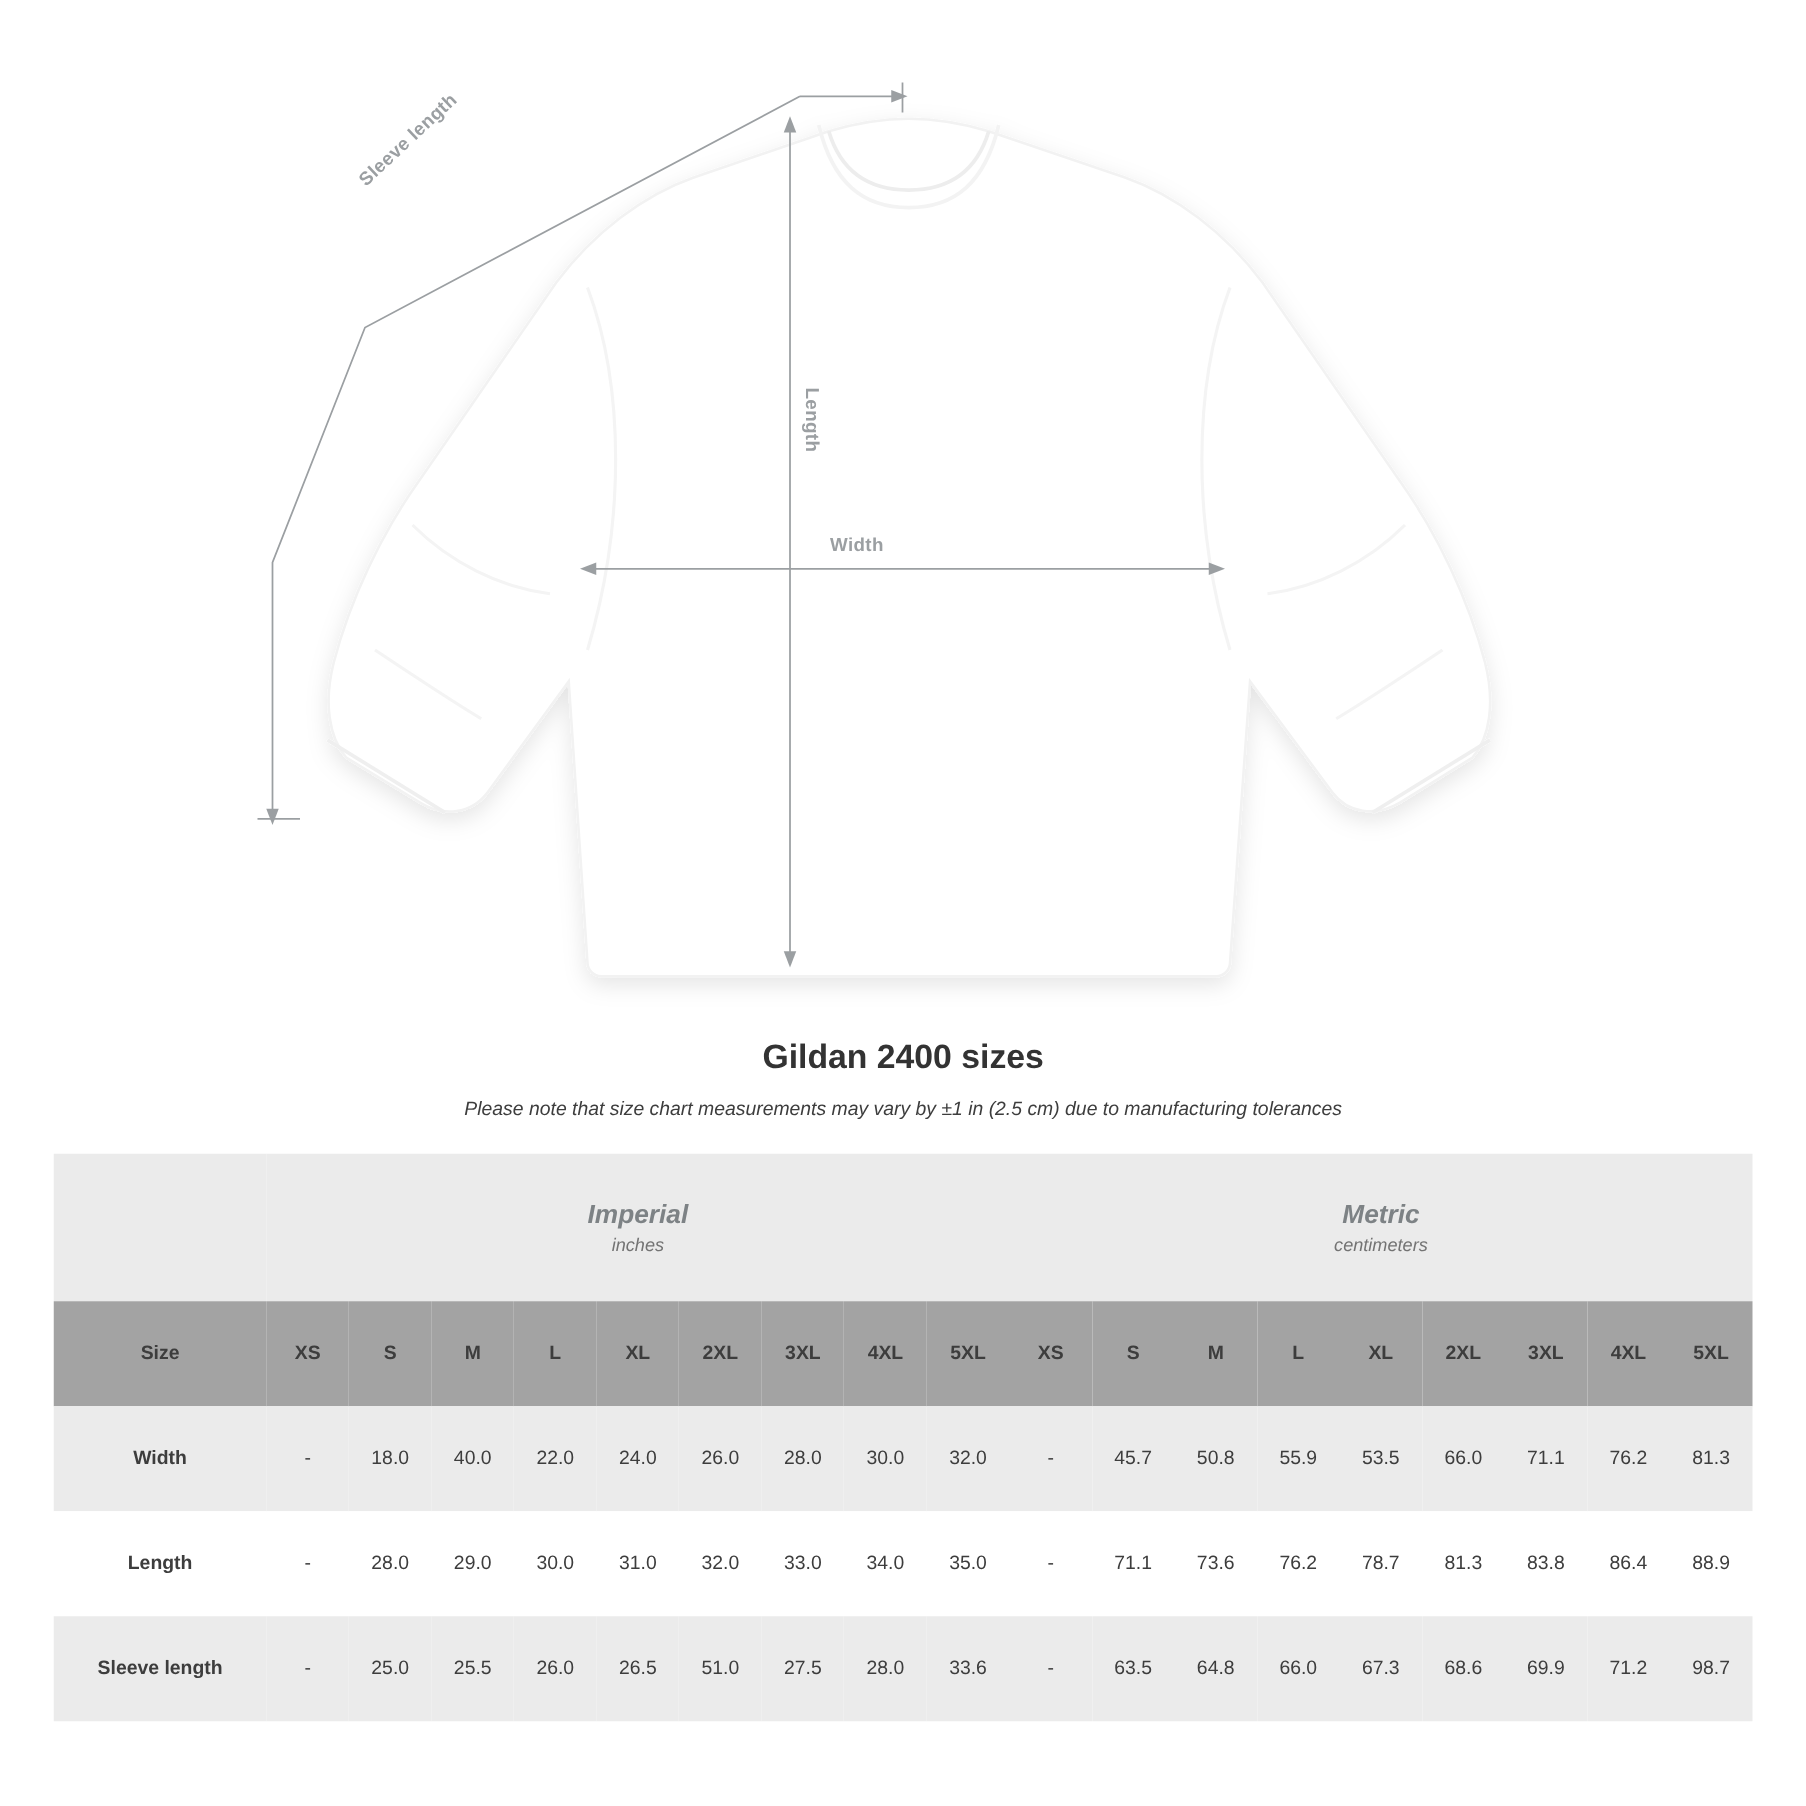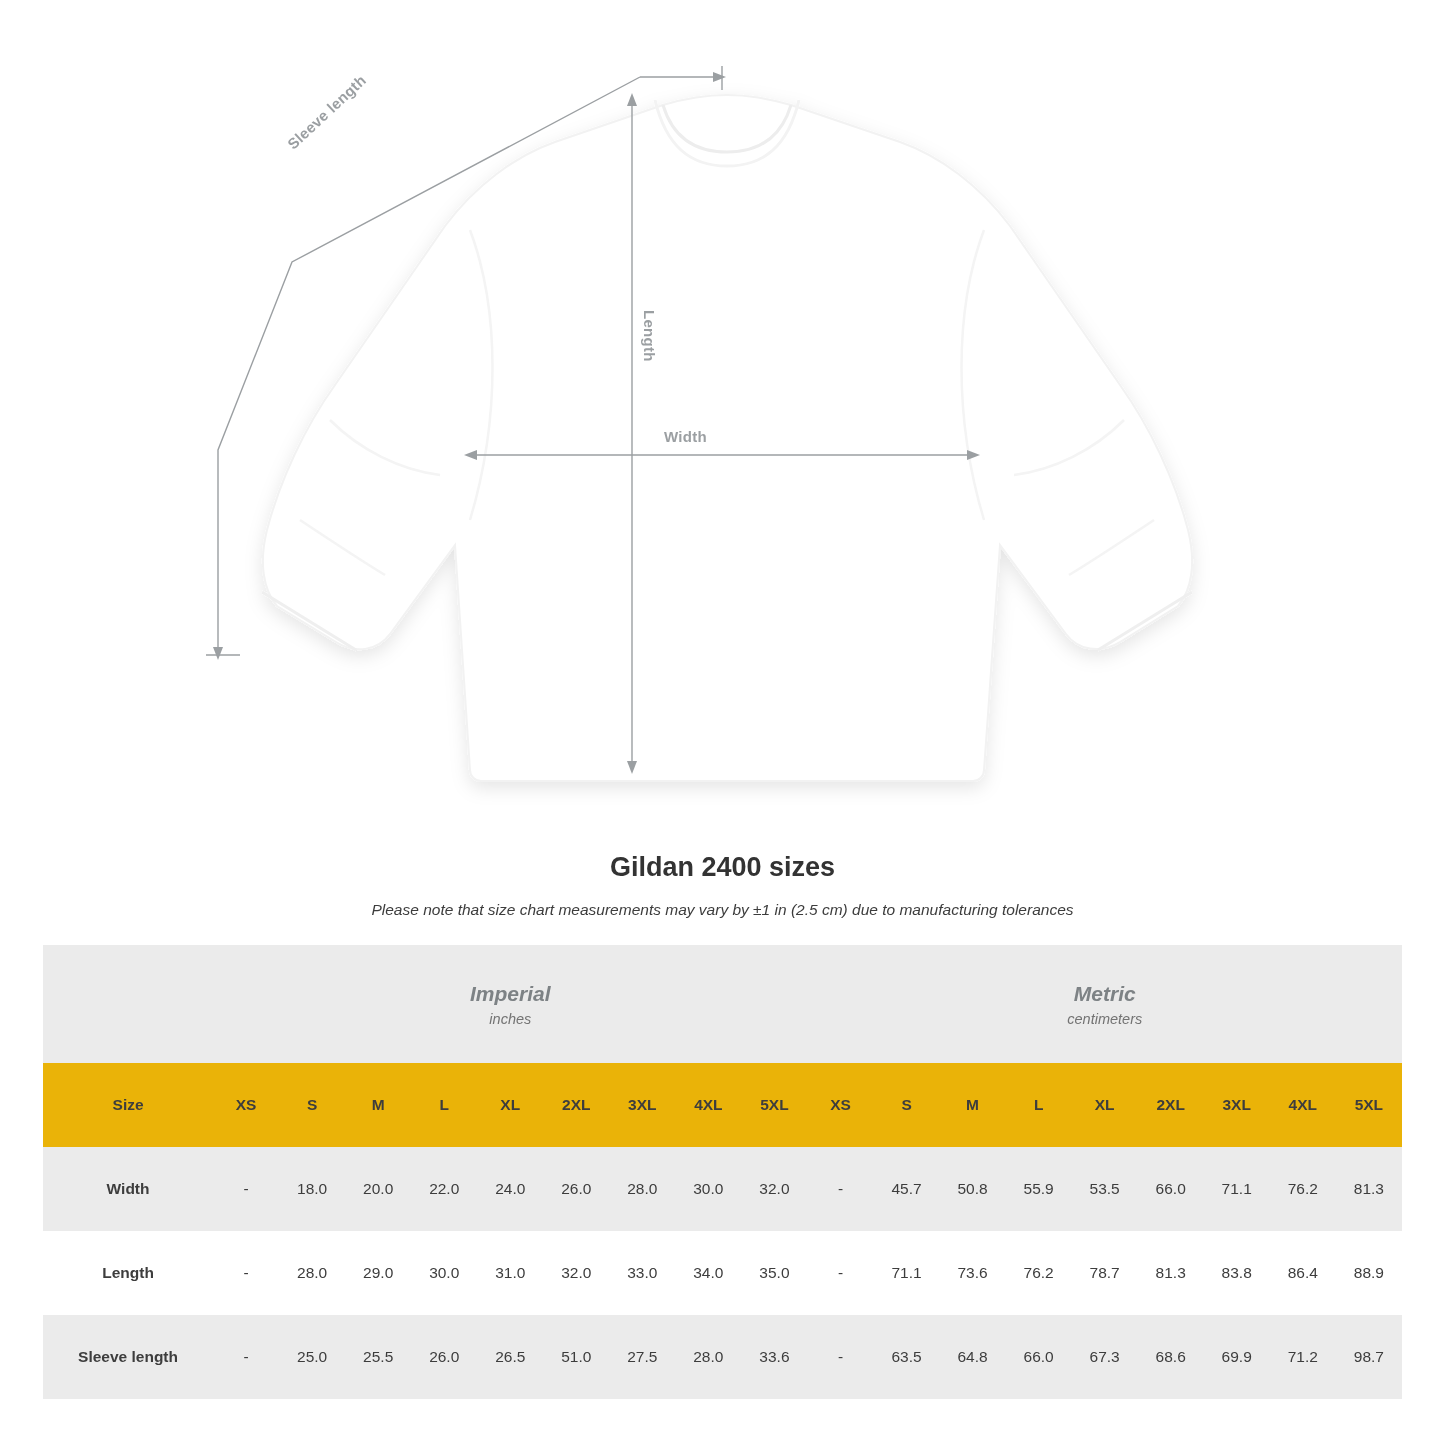--- a/index.html
+++ b/index.html
@@ -45,21 +45,20 @@
     writing-mode: vertical-rl;
   }
   .label-width {
     left: 664px;
     top: 428px;
   }
 
   
   .heading-wrap {
     text-align: center;
-    margin-top: 22px;
   }
   .chart-title {
     font-size: 27px;
     font-weight: bold;
     color: #333333;
     margin: 0;
   }
   .chart-note {
     font-size: 15.5px;
     font-style: italic;
@@ -98,21 +97,21 @@
     text-align: center;
   }
   .unit-head .unit-sub {
     font-size: 14.5px;
     font-style: italic;
     color: #737373;
     margin-top: 4px;
   }
   tr.row-head td {
     height: 84px;
-    background: #eab308;
+    background: #a3a3a3;
     font-weight: bold;
   }
   tr.row-head td.rowlabel {
     font-weight: bold;
   }
   tr.row-band td {
     height: 84px;
     background: #ebebeb;
   }
   tr.row-plain td {
@@ -278,21 +277,21 @@
       <td>2XL</td>
       <td>3XL</td>
       <td>4XL</td>
       <td>5XL</td>
     </tr>
 
     <tr class="row-band">
       <td class="rowlabel">Width</td>
       <td>-</td>
       <td>18.0</td>
-      <td>20.0</td>
+      <td>40.0</td>
       <td>22.0</td>
       <td>24.0</td>
       <td>26.0</td>
       <td>28.0</td>
       <td>30.0</td>
       <td>32.0</td>
       <td>-</td>
       <td>45.7</td>
       <td>50.8</td>
       <td>55.9</td>

